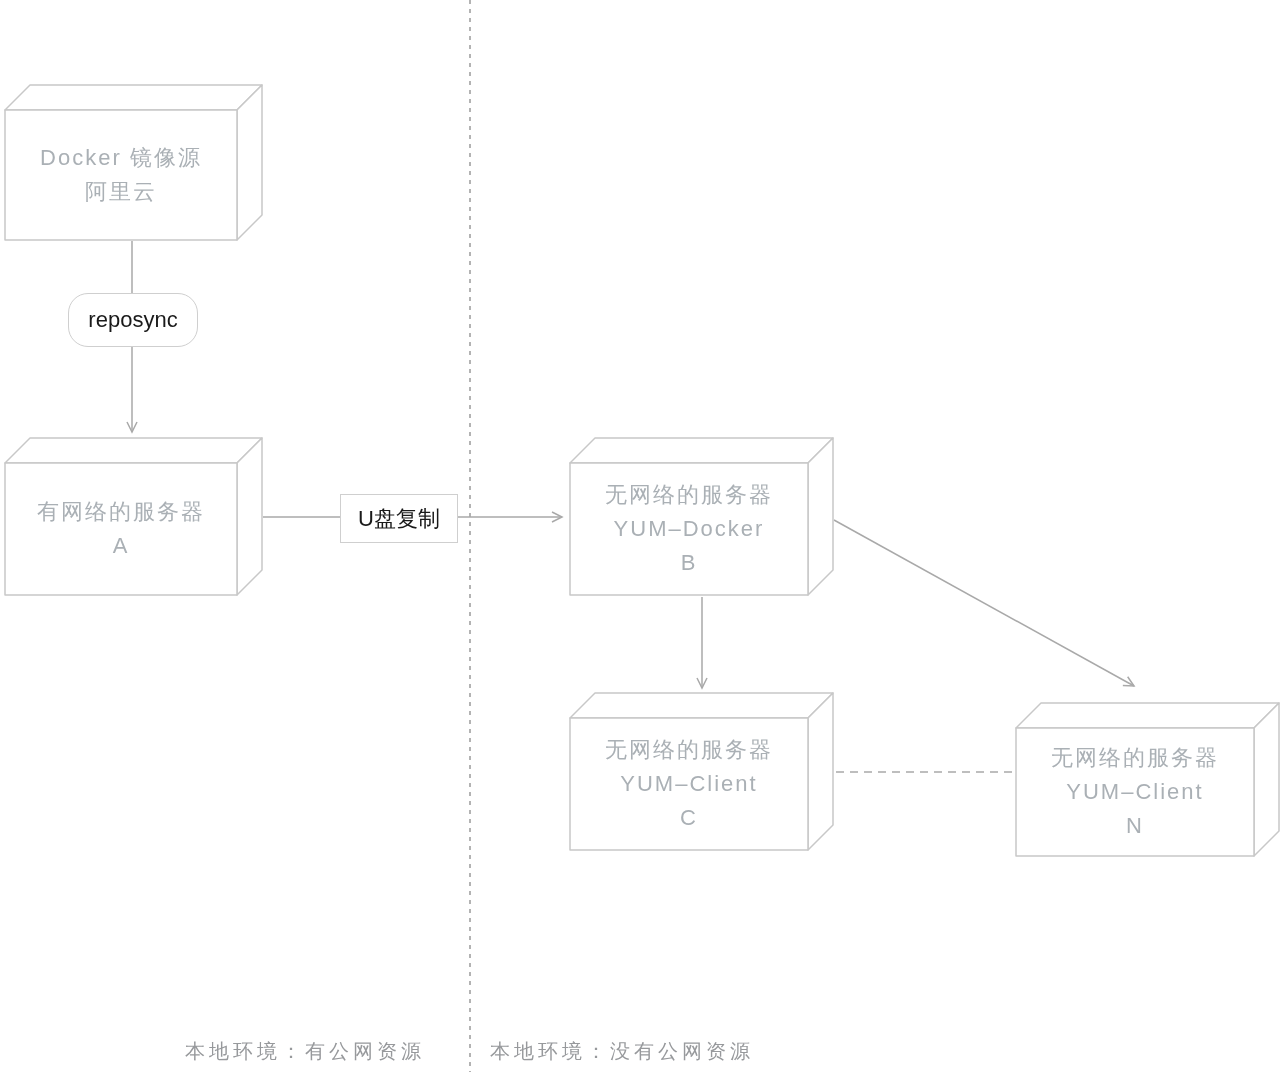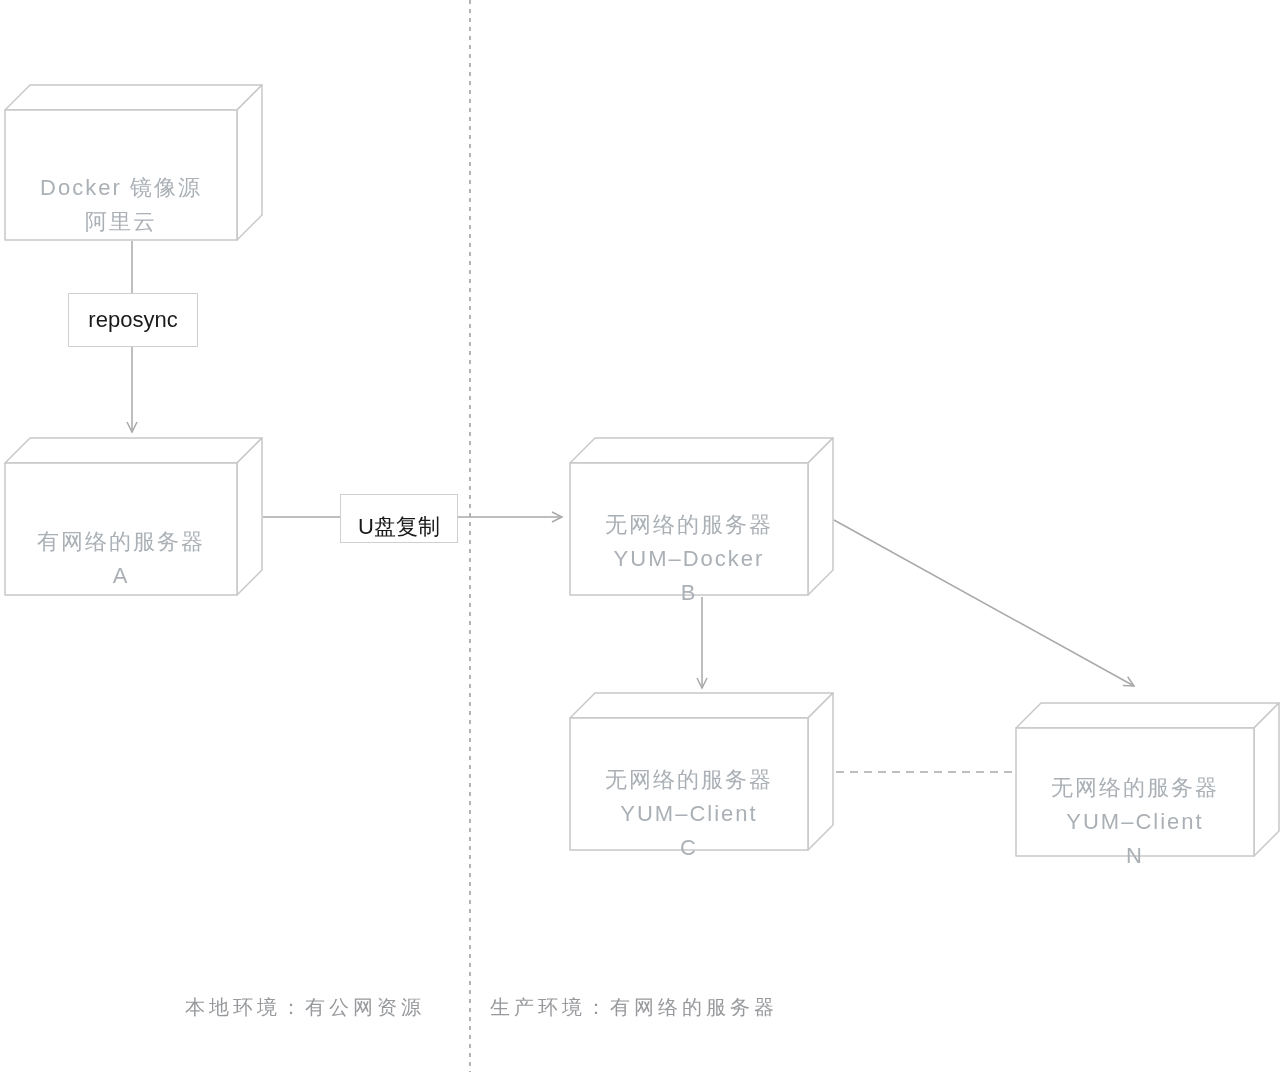--- a/index.html
+++ b/index.html
@@ -52,41 +52,41 @@
     display: flex;
     flex-direction: column;
     align-items: center;
     justify-content: center;
     text-align: left;
     color: var(--box-text, #aaaaaa);
     font-size: 22px;
     line-height: 34px;
     letter-spacing: 2px;
     white-space: nowrap;
-    margin-top: 30px;
   }
 
   .edge-label {
     position: absolute;
     display: flex;
     align-items: center;
     justify-content: center;
     background: var(--box-fill, #ffffff);
     border: 1px solid var(--edge-label-border, #cfcfcf);
     color: var(--edge-label-text, #1a1a1a);
     font-size: 22px;
     white-space: nowrap;
   }
 
   .footer-label {
     position: absolute;
     color: var(--footer-text, #999999);
     font-size: 20px;
     letter-spacing: 4px;
     white-space: nowrap;
+    margin-top: 44px;
   }
 </style>
 </head>
 <body>
 
 <div class="canvas">
 
   <svg class="layer" width="1282" height="1072" viewBox="0 0 1282 1072">
     <defs>
       <marker id="arrow" markerUnits="userSpaceOnUse" markerWidth="16" markerHeight="16" viewBox="0 0 16 16" refX="13" refY="8" orient="auto">
@@ -154,25 +154,25 @@
     <span>YUM–Client</span>
     <span>C</span>
   </div>
 
   <div class="node-text" style="left:1016px; top:728px; width:238px; height:128px;">
     <span>无网络的服务器</span>
     <span>YUM–Client</span>
     <span>N</span>
   </div>
 
-  <div class="edge-label" style="left:68px; top:293px; width:128px; height:52px;">
+  <div class="edge-label" style="left:68px; top:293px; width:128px; height:52px;border-radius:20px;">
     <span>reposync</span>
   </div>
 
-  <div class="edge-label" style="left:340px; top:494px; width:116px; height:47px;align-items:flex-end;">
+  <div class="edge-label" style="left:340px; top:494px; width:116px; height:47px;">
     <span>U盘复制</span>
   </div>
 
   <div class="footer-label" style="left:185px; top:994px;">本地环境：有公网资源</div>
 
-  <div class="footer-label" style="left:490px; top:994px;">生产环境：有网络的服务器</div>
+  <div class="footer-label" style="left:490px; top:994px;">本地环境：没有公网资源</div>
 
 </div>
 
 </body></html>

